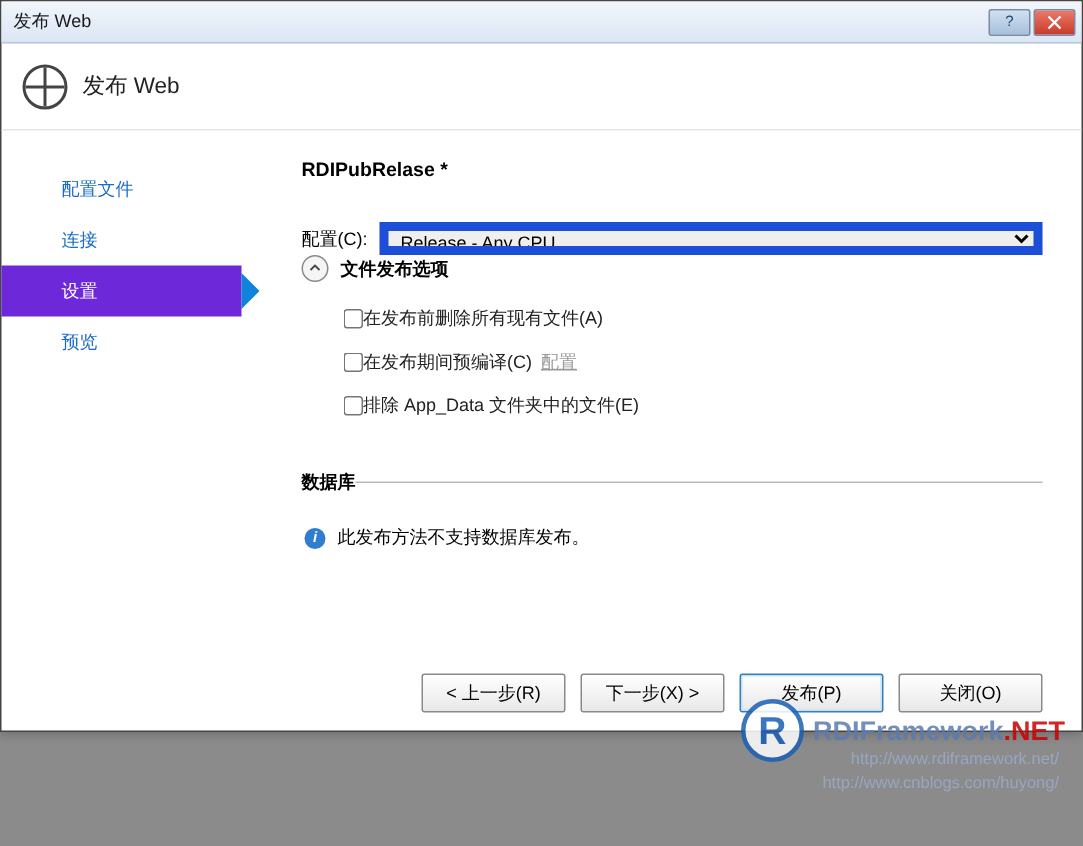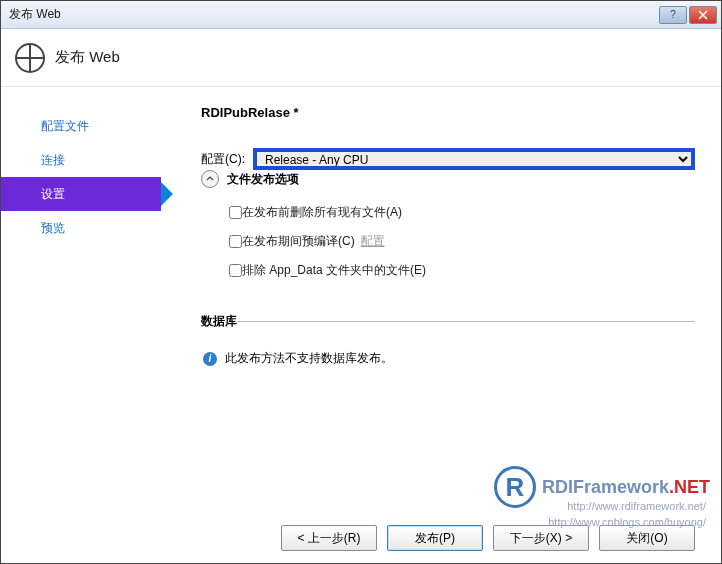--- a/index.html
+++ b/index.html
@@ -6,21 +6,21 @@
     body {
       font-family: "Microsoft YaHei", "Segoe UI", Arial, sans-serif;
       font-size: 12px;
       background: #8b8b8b;
       width: 722px;
       height: 564px;
       position: relative;
     }
     .dialog {
       width: 722px;
-      height: 564px;
+      height: 488px;
       background: #fff;
       border: 1px solid #444;
       box-shadow: 0 0 8px rgba(0,0,0,.3);
     }
     .titlebar {
       height: 28px;
       background: linear-gradient(#f2f6fb,#dbe6f4);
       border-bottom: 1px solid #b0c4de;
       display: flex;
       align-items: center;
@@ -77,21 +77,21 @@
     .content {
       flex:1; padding: 18px 26px 12px 40px;
       display:flex; flex-direction:column;
     }
     .profile-title { font-weight:bold; font-size:13px; margin-bottom: 28px; }
     .row-config {
       display:flex; align-items:center; gap: 8px; 
     }
     .row-config label { min-width:44px; }
     select.combobox {
-      flex:1; height: 22px; border:4px solid #1d4ed8; font-family:inherit; font-size:12px;
+      flex:1; height: 22px; border:6px solid #1d4ed8; font-family:inherit; font-size:12px;
       padding: 0 4px;
     }
     .section-head {
       display:flex; align-items:center; gap:8px; margin-bottom:10px;
     }
     .expander {
       width:18px; height:18px; border:1px solid #888; border-radius:50%;
       display:flex; align-items:center; justify-content:center;
       font-size:10px; color:#444; background:#f5f5f5;
     }
@@ -210,22 +210,22 @@
         <span class="lbl">数据库</span>
         <div class="line"></div>
       </div>
       <div class="info-row">
         <div class="info-icon">i</div>
         <span>此发布方法不支持数据库发布。</span>
       </div>
 
       <div class="footer">
         <button class="btn">&lt; 上一步(R)</button>
+        <button class="btn">下一步(X) &gt;</button>
         <button class="btn primary">发布(P)</button>
-        <button class="btn">下一步(X) &gt;</button>
         <button class="btn">关闭(O)</button>
       </div>
     </div>
   </div>
 </div>
 
 <div class="watermark">
   <div class="badge">R</div>
   <span><span>RDIFramework</span><span class="wm-net">.NET</span></span>
 </div>

